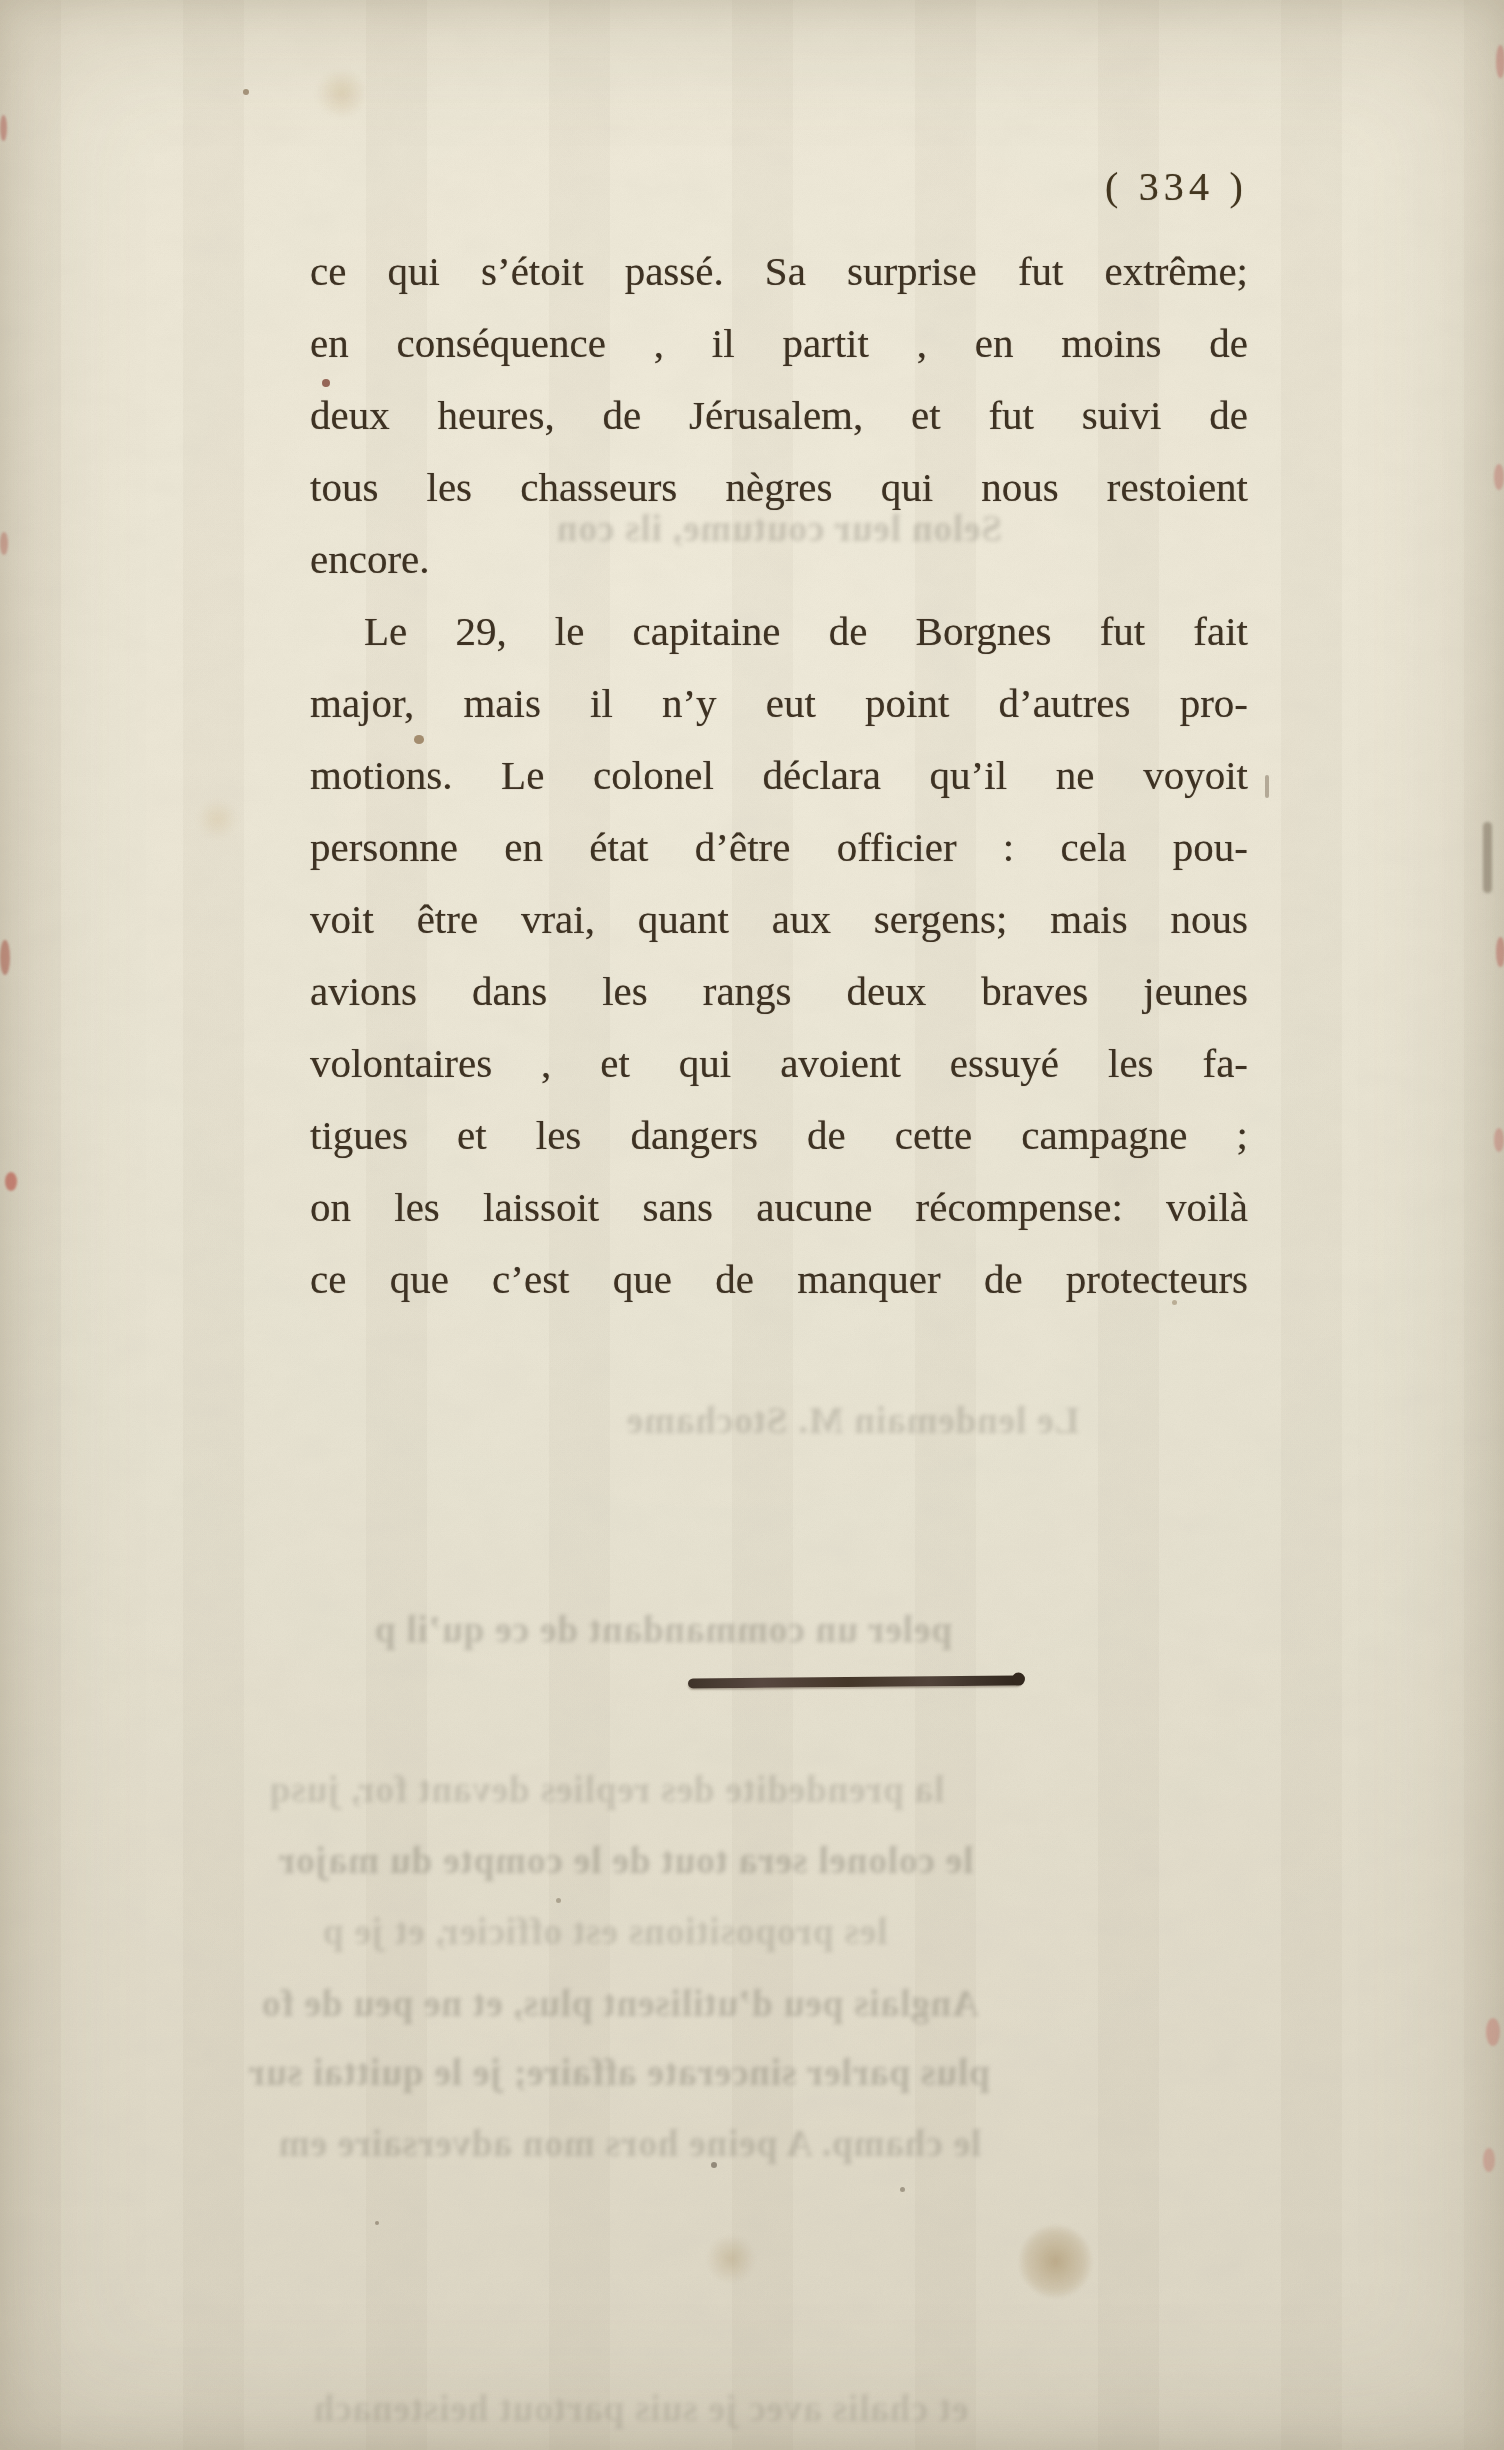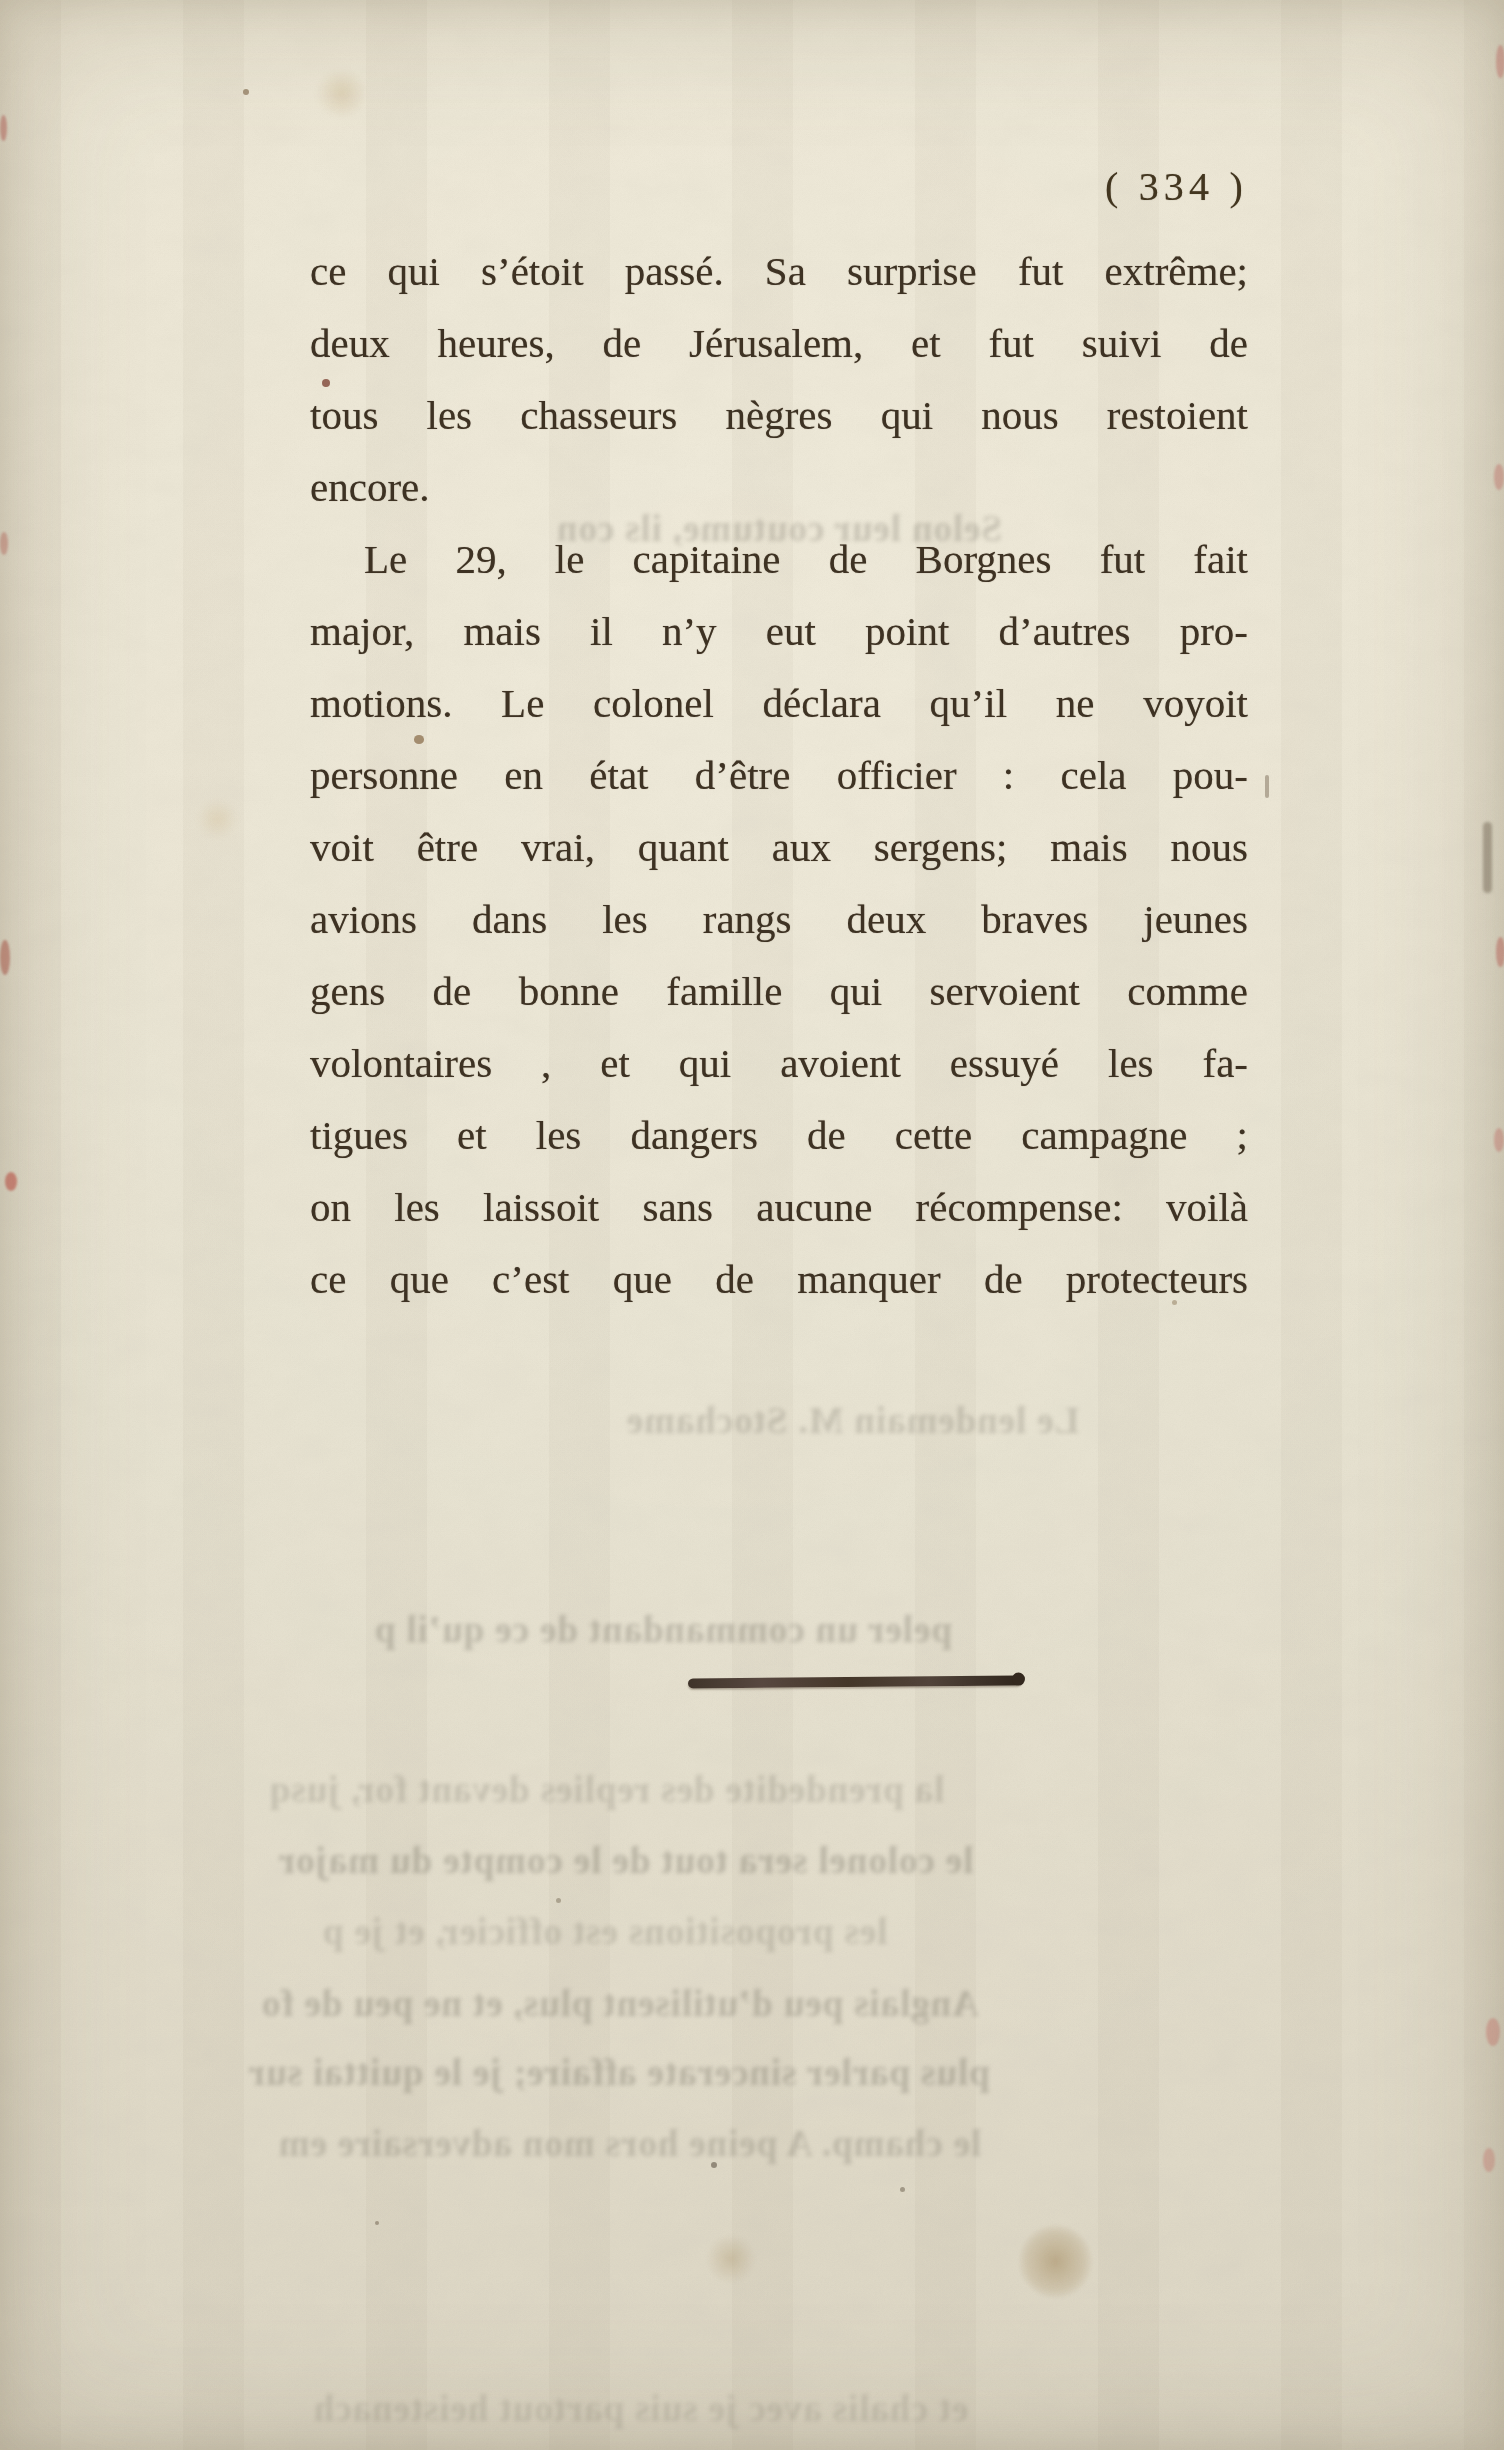--- a/index.html
+++ b/index.html
@@ -119,30 +119,30 @@
   <div class="ghost" style="left:322px; top:1910px; opacity:0.24;">les propositions est officier, et je p</div>
   <div class="ghost" style="left:261px; top:1982px; opacity:0.32;">Anglais peu d’utilisent plus, et ne peu de fo</div>
   <div class="ghost" style="left:248px; top:2051px; opacity:0.33;">plus parler sincerate affaire; je le quittai sur</div>
   <div class="ghost" style="left:278px; top:2122px; opacity:0.28;">le champ. A peine hors mon adversaire em</div>
   <div class="ghost" style="left:313px; top:2387px; opacity:0.20;">et chalis avec je suis partout heistenach</div>
 
   <div class="header">( 334 )</div>
 
   <div class="text-block">
     <div class="line">ce qui s’étoit passé. Sa surprise fut extrême;</div>
+    <div class="line">en conséquence , il partit , en moins de</div>
     <div class="line">deux heures, de Jérusalem, et fut suivi de</div>
     <div class="line">tous les chasseurs nègres qui nous restoient</div>
     <div class="line no-just">encore.</div>
     <div class="line indent">Le 29, le capitaine de Borgnes fut fait</div>
     <div class="line">major, mais il n’y eut point d’autres pro-</div>
     <div class="line">motions. Le colonel déclara qu’il ne voyoit</div>
     <div class="line">personne en état d’être officier : cela pou-</div>
     <div class="line">voit être vrai, quant aux sergens; mais nous</div>
     <div class="line">avions dans les rangs deux braves jeunes</div>
-    <div class="line">gens de bonne famille qui servoient comme</div>
     <div class="line">volontaires , et qui avoient essuyé les fa-</div>
     <div class="line">tigues et les dangers de cette campagne ;</div>
     <div class="line">on les laissoit sans aucune récompense: voilà</div>
     <div class="line">ce que c’est que de manquer de protecteurs</div>
   </div>
 
   <div class="divider"></div>
 
   <div class="stain" style="left:1019px; top:2225px; width:73px; height:73px; background:radial-gradient(circle, rgba(150,118,66,0.45) 0%, rgba(150,118,66,0.18) 55%, rgba(150,118,66,0) 75%); filter:blur(1.7px);"></div>
   <div class="stain" style="left:706px;  top:2234px; width:50px; height:50px; background:radial-gradient(circle, rgba(165,138,88,0.30) 0%, rgba(165,138,88,0) 70%); filter:blur(1.7px);"></div>

